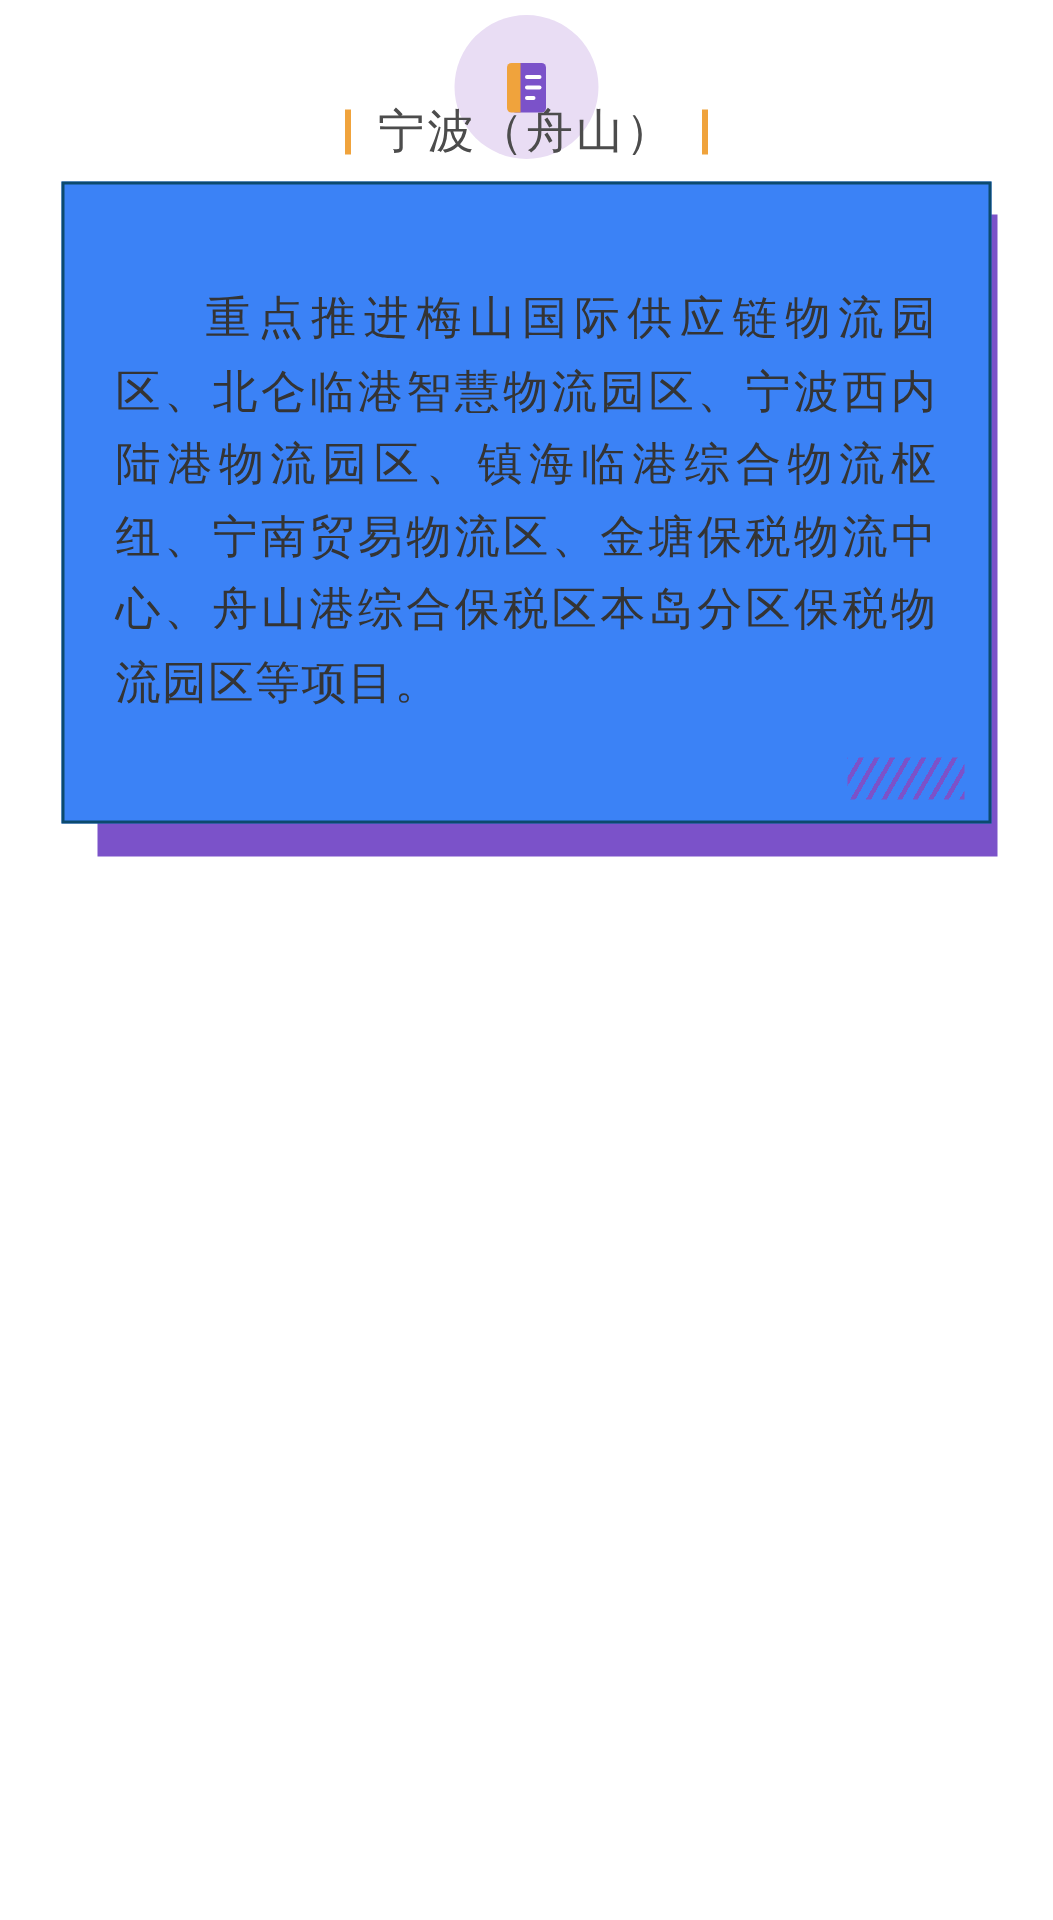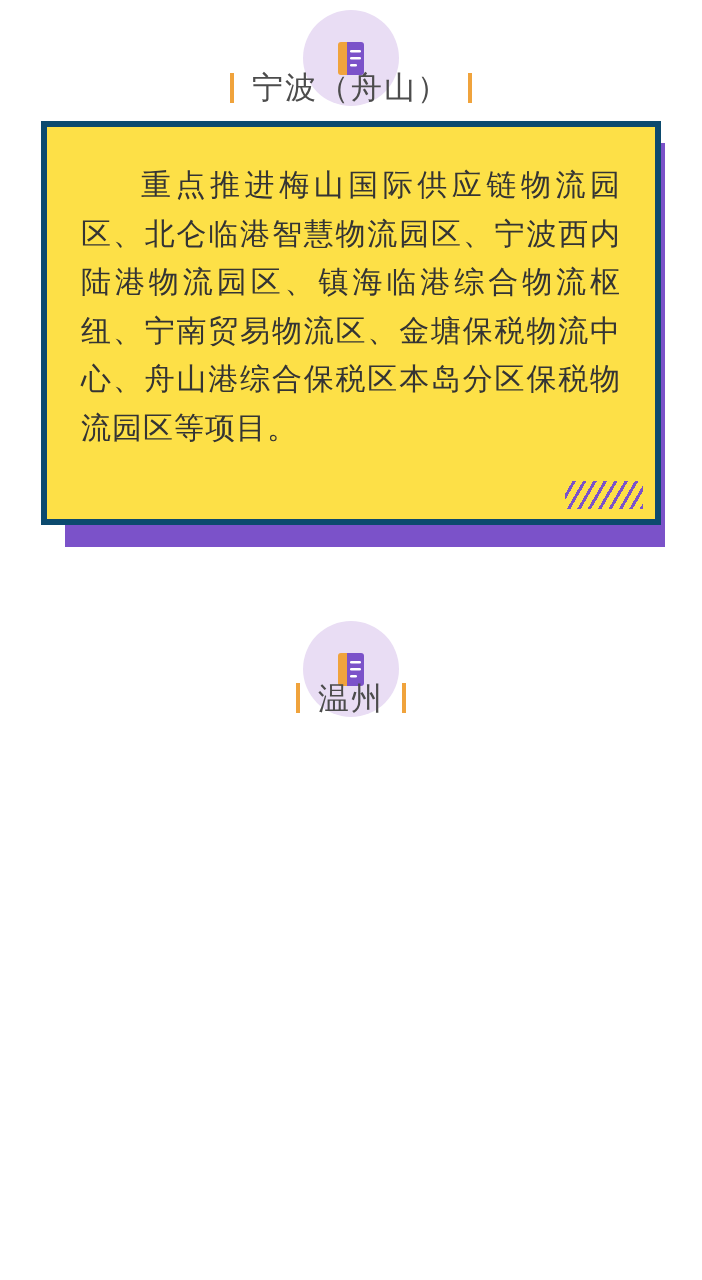--- a/index.html
+++ b/index.html
@@ -77,23 +77,23 @@
   .card-shadow {
     position: absolute;
     left: 24px;
     top: 22px;
     right: -4px;
     bottom: -22px;
     background: #7b52c9;
   }
   .card {
     position: relative;
-    background: #fde047;
-    border: 6px solid #0c4a6e;
-    padding: 34px 34px 66px 34px;
+    background: #3b82f6;
+    border: 2px solid #0c4a6e;
+    padding: 66px 34px 66px 34px;
     box-sizing: border-box;
     z-index: 2;
   }
   .card p {
     margin: 0;
     font-size: 30px;
     line-height: 1.62;
     letter-spacing: 1px;
     text-indent: 2em;
     color: #343434;
@@ -153,34 +153,16 @@
       <p>重点推进梅山国际供应链物流园区、北仑临港智慧物流园区、宁波西内陆港物流园区、镇海临港综合物流枢纽、宁南贸易物流区、金塘保税物流中心、舟山港综合保税区本岛分区保税物流园区等项目。</p>
     </div>
     <div class="hatch"></div>
   </div>
 </div>
 
 <div class="gap-2"></div>
 
 <div class="section">
 
-  <div class="head">
-    <div class="badge-circle">
-      <span class="badge-icon">
-        <svg viewBox="0 0 34 40" width="34" height="40" xmlns="http://www.w3.org/2000/svg">
-          <rect x="7" y="4" width="23" height="33" rx="3" fill="#7b52c9"></rect>
-          <path d="M7 4 h6 v33 h-6 a3 3 0 0 1 -3 -3 v-27 a3 3 0 0 1 3 -3 z" fill="#f0a33c"></path>
-          <rect x="16" y="12" width="11" height="2.6" rx="1.3" fill="#ffffff"></rect>
-          <rect x="16" y="19" width="11" height="2.6" rx="1.3" fill="#ffffff"></rect>
-          <rect x="16" y="26" width="7" height="2.6" rx="1.3" fill="#ffffff"></rect>
-        </svg>
-      </span>
-    </div>
-    <div class="title-row">
-      <span class="tick"></span>
-      <span class="title-text">温州</span>
-      <span class="tick"></span>
-    </div>
-  </div>
 
   <div class="gap-1"></div>
 
 </div>
 
 </body></html>

